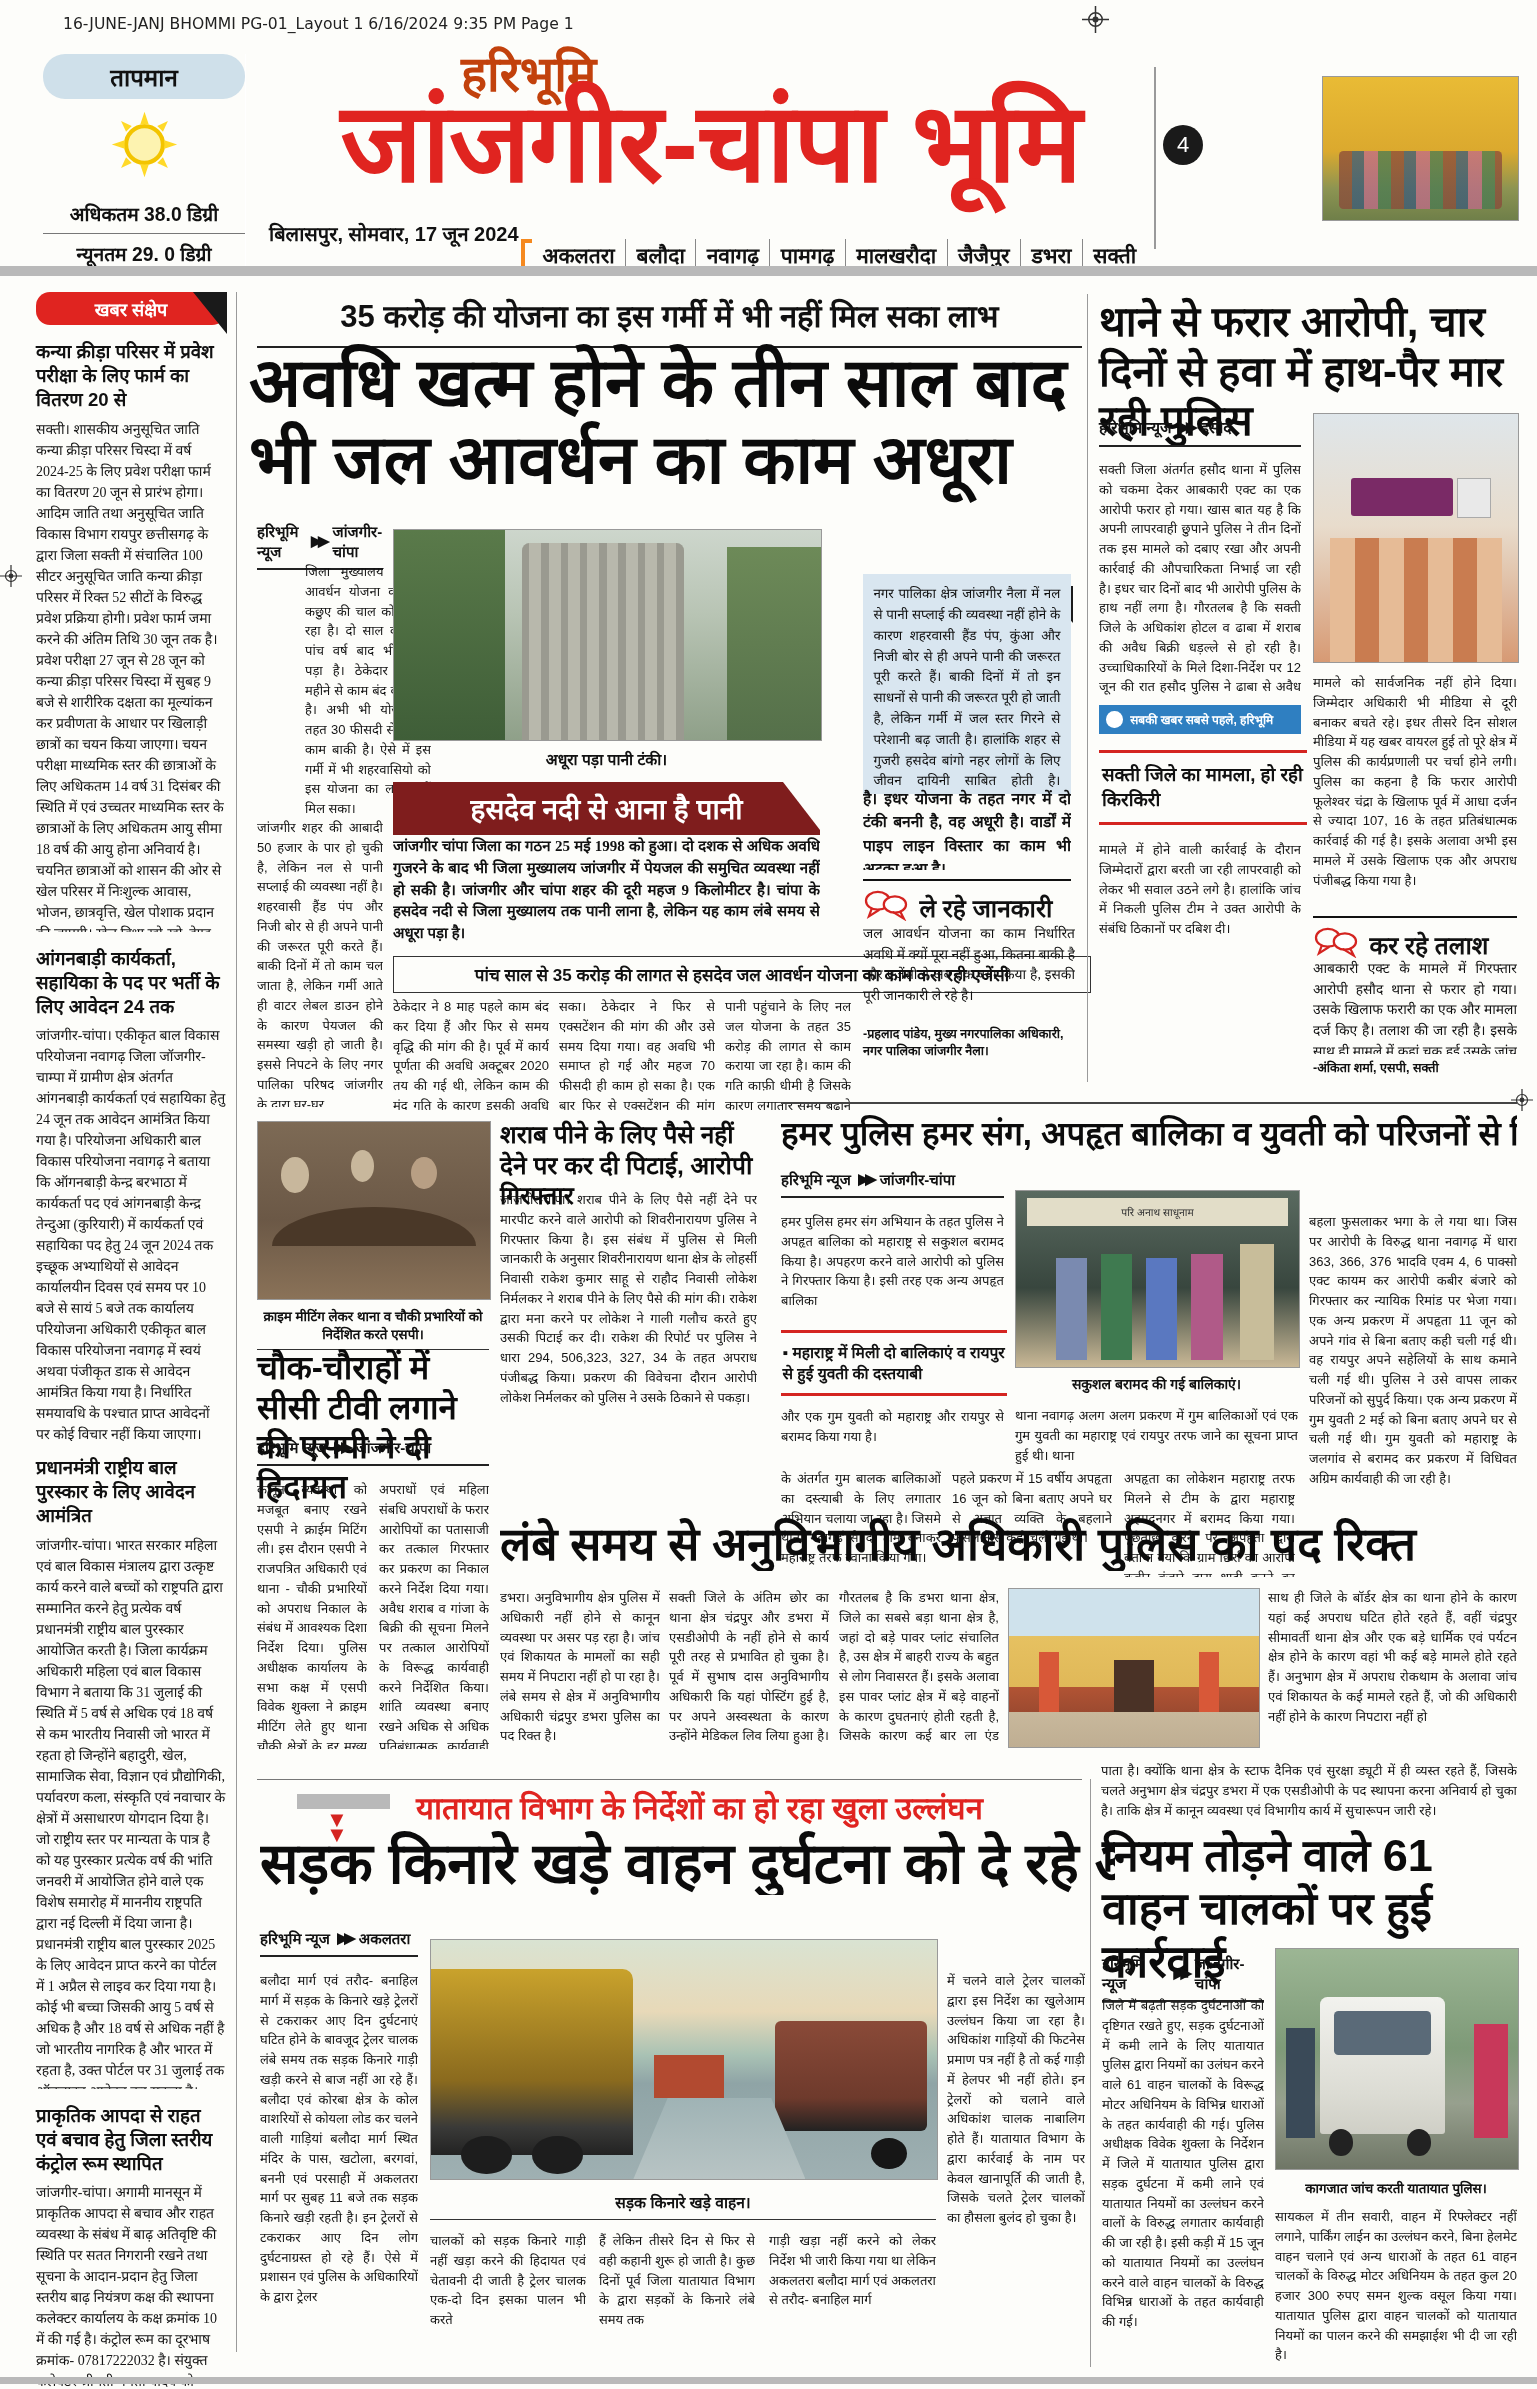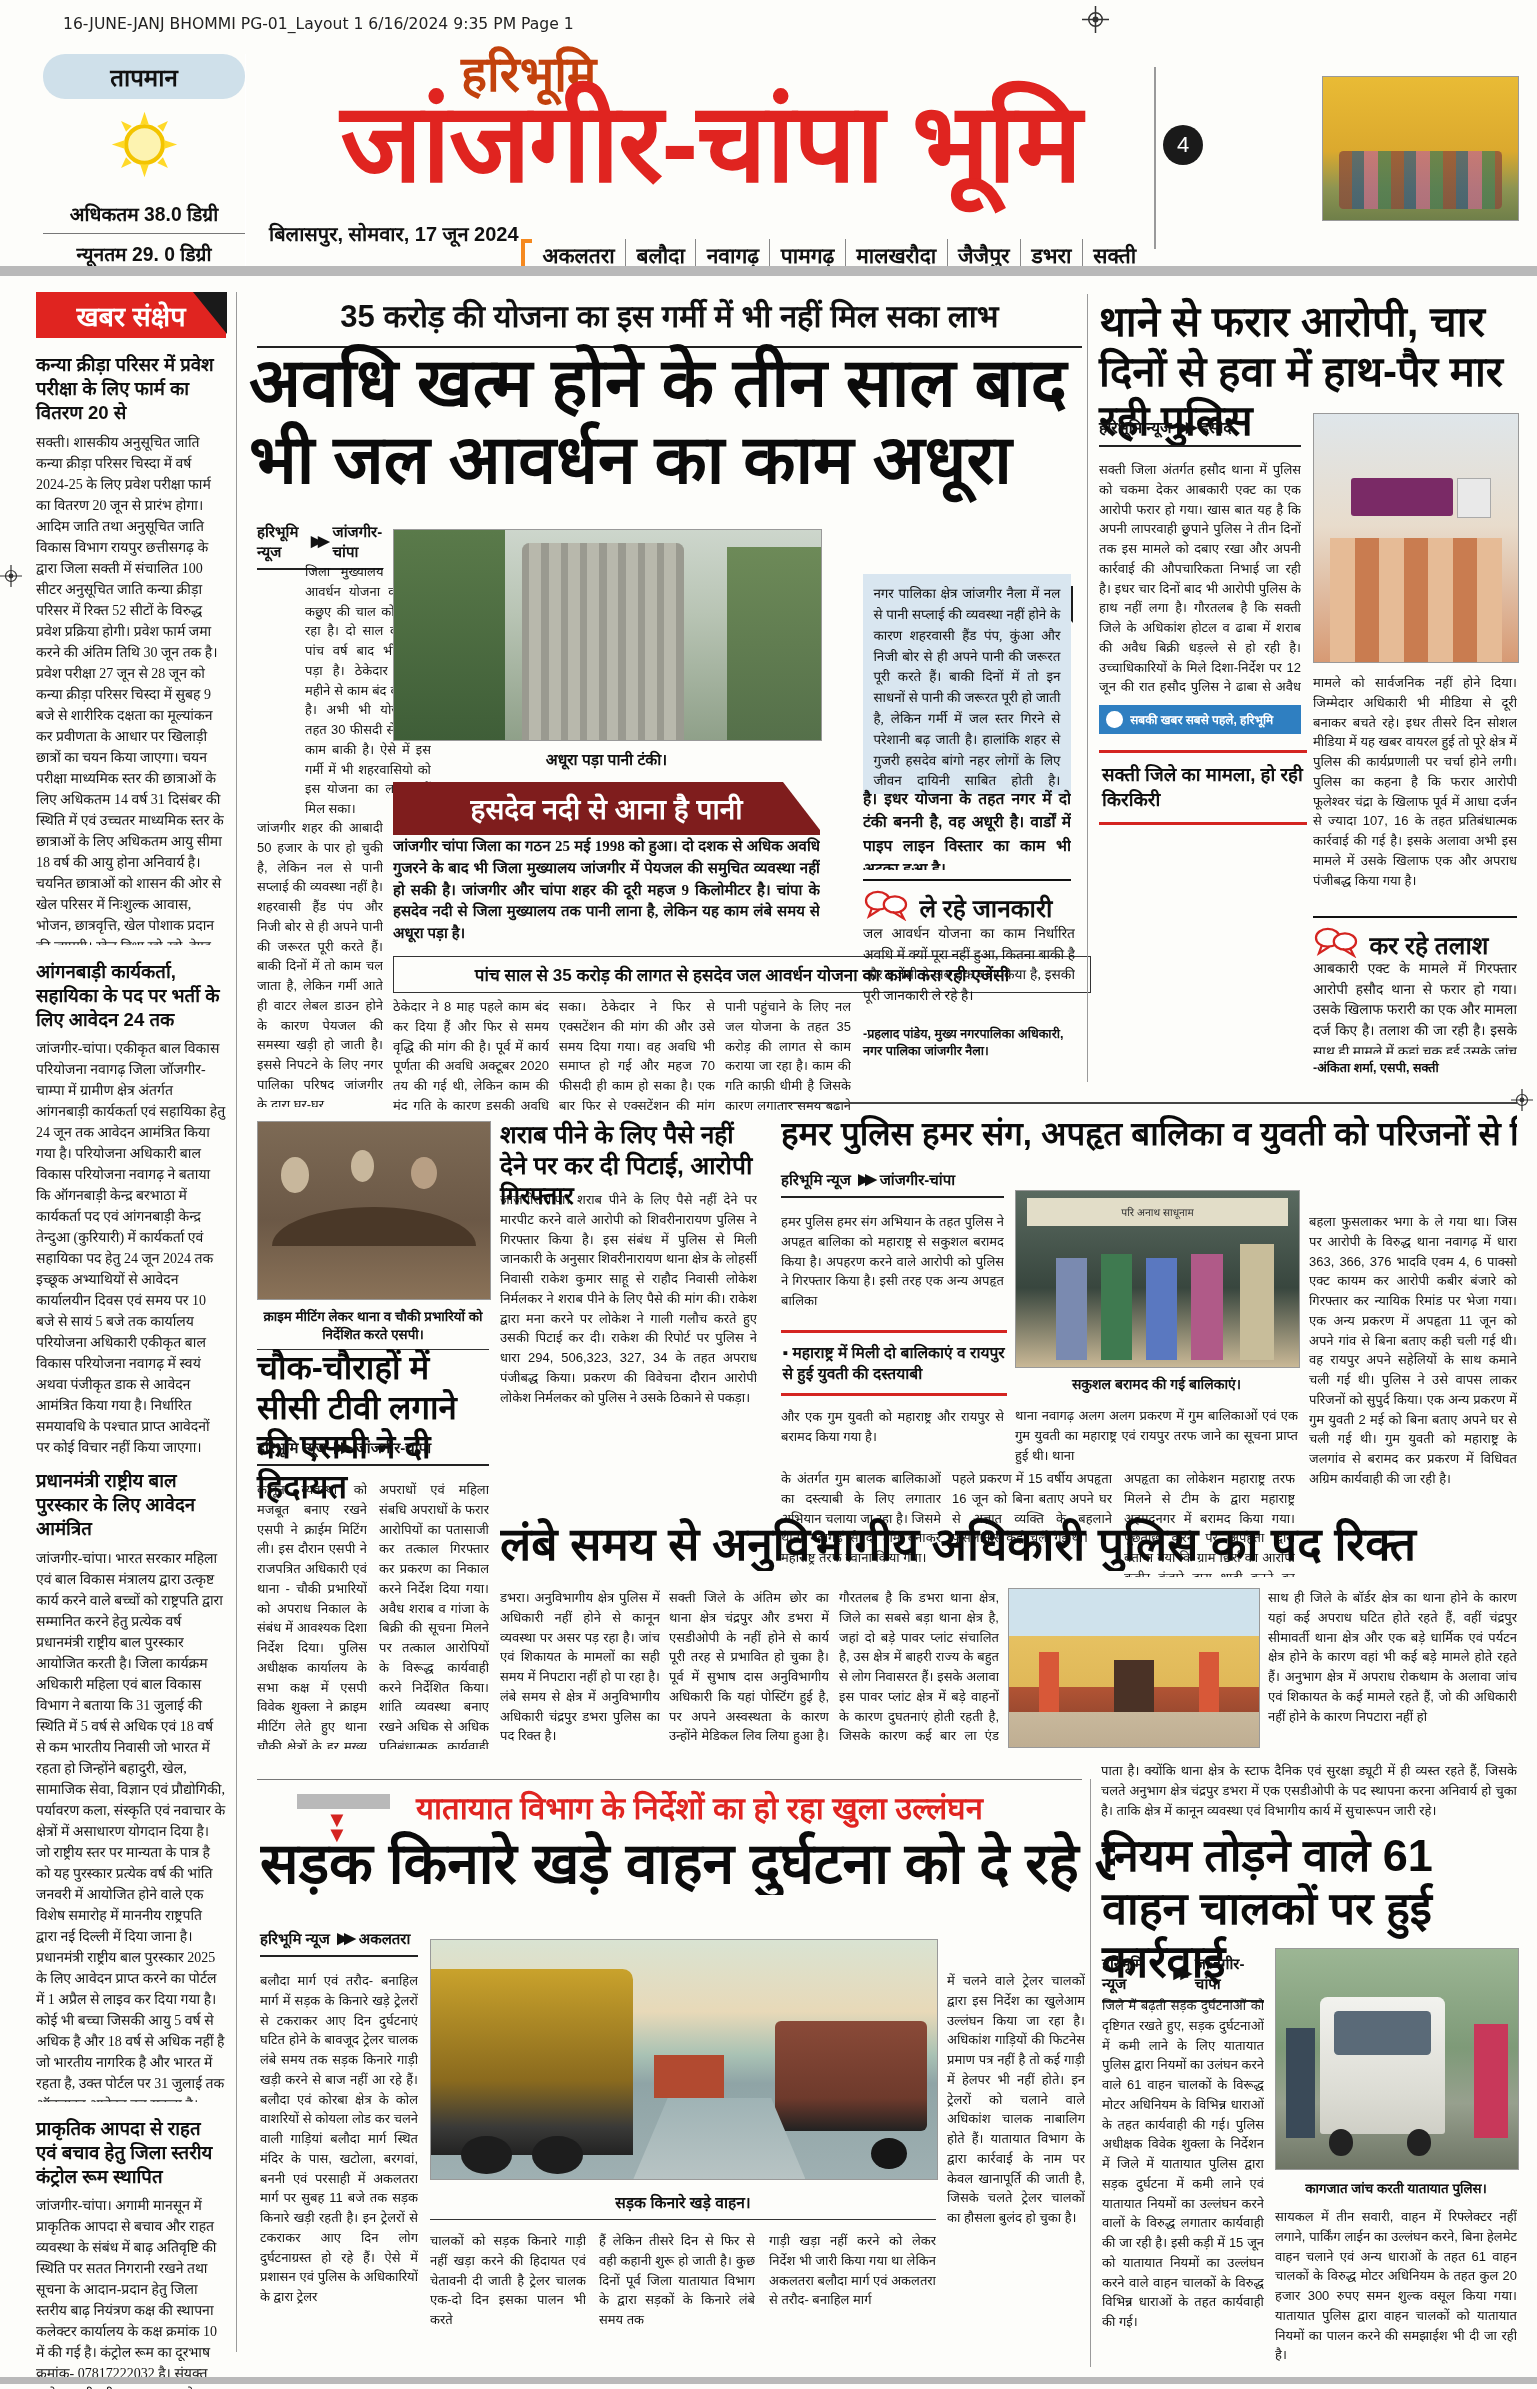--- a/index.html
+++ b/index.html
@@ -21,22 +21,22 @@
   
   .weather{border-right:0.7px solid #fff;text-align:center;}
   .weather .pill{background:#cfe0ea;border-radius:22px;font-size:24px;font-weight:700;padding:6px 0;}
   .weather .line1{font-size:19.3px;font-weight:700;padding:6px 0;border-bottom:1.5px solid #777;}
   .weather .line2{font-size:19.3px;font-weight:700;padding:6px 0;}
   
   .promo-badge{width:40px;height:40px;border-radius:50%;background:#1a1a1a;color:#fff;
                font-size:22px;display:flex;align-items:center;justify-content:center;}
   .promo-text{font-size:23px;font-weight:700;line-height:1.35;color:#101010;}
   
-  .briefs-banner{background:#e02420;color:#fff;font-size:27px;font-weight:700;text-align:center;
-                 padding:4.5px 0;position:relative;}
+  .briefs-banner{background:#e02420;color:#fff;font-size:18px;font-weight:700;text-align:center;
+                 padding:4.5px 0;position:relative;border-radius:14px;}
   .briefs-banner .tri{position:absolute;right:-0.7px;top:0;width:0;height:0;
                  border-top:42px solid #1a1a1a;border-left:34px solid transparent;}
   .brief-h{font-size:18.6px;font-weight:700;line-height:1.3;margin:15px 0 6px 0;}
   .brief-b{font-family:"Liberation Serif",serif;font-size:14px;line-height:1.5;text-align:left;color:#151515;}
   
   .kicker-main{font-size:31px;font-weight:700;text-align:center;border-bottom:2.2px solid #222;padding-bottom:10.4px;}
   .headline-xl{font-size:68px;font-weight:700;line-height:1.13;color:#0b0b0b;}
   .headline-l{font-size:42px;font-weight:700;line-height:1.18;color:#0b0b0b;}
   .headline-m{font-size:33px;font-weight:700;line-height:1.2;color:#0b0b0b;}
   .headline-s{font-size:24.5px;font-weight:700;line-height:1.25;color:#0b0b0b;}
@@ -234,20 +234,21 @@
     <div style="position:absolute;left:18%;top:26%;width:50%;height:15%;background:#7a2a66;border-radius:3px;"></div>
     <div style="position:absolute;left:70%;top:26%;width:16%;height:15%;background:#e9e9e9;border:0.7px solid #aaa;"></div>
     <div style="position:absolute;left:8%;top:50%;width:84%;height:50%;background:repeating-linear-gradient(90deg,#e6bb96 0 25px,#c97c50 25px 49px);"></div>
   </div>
   <div class="abs body-text" style="left:1099px;top:460px;width:202px;height:239px;">सक्ती जिला अंतर्गत हसौद थाना में पुलिस को चकमा देकर आबकारी एक्ट का एक आरोपी फरार हो गया। खास बात यह है कि अपनी लापरवाही छुपाने पुलिस ने तीन दिनों तक इस मामले को दबाए रखा और अपनी कार्रवाई की औपचारिकता निभाई जा रही है। इधर चार दिनों बाद भी आरोपी पुलिस के हाथ नहीं लगा है। गौरतलब है कि सक्ती जिले के अधिकांश होटल व ढाबा में शराब की अवैध बिक्री धड़ल्ले से हो रही है। उच्चाधिकारियों के मिले दिशा-निर्देश पर 12 जून की रात हसौद पुलिस ने ढाबा से अवैध बिक्री के लिए रखे सामने 34 पाव 6 लीटर 120 एमएल देसी मदिरा प्लेन जब्त कर आरोपी फूलेश्वर चंद्रा पिता गणेशराम चंद्रा को पकड़ा था।</div>
   <div class="abs bluelabel" style="left:1099px;top:705px;width:187px;">
     <span class="dot"></span>
     <span>सबकी खबर सबसे पहले, हरिभूमि</span>
   </div>
   <div class="abs pullquote" style="left:1099px;top:750px;width:202px;">सक्ती जिले का मामला, हो रही किरकिरी</div>
+  <div class="abs body-text" style="left:1099px;top:840px;width:202px;height:239px;">मामले में होने वाली कार्रवाई के दौरान जिम्मेदारों द्वारा बरती जा रही लापरवाही को लेकर भी सवाल उठने लगे है। हालांकि जांच में निकली पुलिस टीम ने उक्त आरोपी के संबंधि ठिकानों पर दबिश दी।</div>
   <div class="abs body-text" style="left:1313px;top:673px;width:204px;height:236px;">मामले को सार्वजनिक नहीं होने दिया। जिम्मेदार अधिकारी भी मीडिया से दूरी बनाकर बचते रहे। इधर तीसरे दिन सोशल मीडिया में यह खबर वायरल हुई तो पूरे क्षेत्र में पुलिस की कार्यप्रणाली पर चर्चा होने लगी। पुलिस का कहना है कि फरार आरोपी फूलेश्वर चंद्रा के खिलाफ पूर्व में आधा दर्जन से ज्यादा 107, 16 के तहत प्रतिबंधात्मक कार्रवाई की गई है। इसके अलावा अभी इस मामले में उसके खिलाफ एक और अपराध पंजीबद्ध किया गया है।</div>
   <div class="abs quotehead" style="left:1313px;top:916px;width:204px;">
     <span class="bubbles">
       <svg width="46" height="33" viewBox="0 0 62 44">
           <g fill="none" stroke="#d42420" stroke-width="3">
             <ellipse cx="20" cy="17" rx="16" ry="12"></ellipse>
             <path d="M12 27 L8 38 L22 29"></path>
             <ellipse cx="43" cy="22" rx="15" ry="11" fill="#fff"></ellipse>
             <path d="M50 31 L55 41 L40 32"></path>
           </g>

